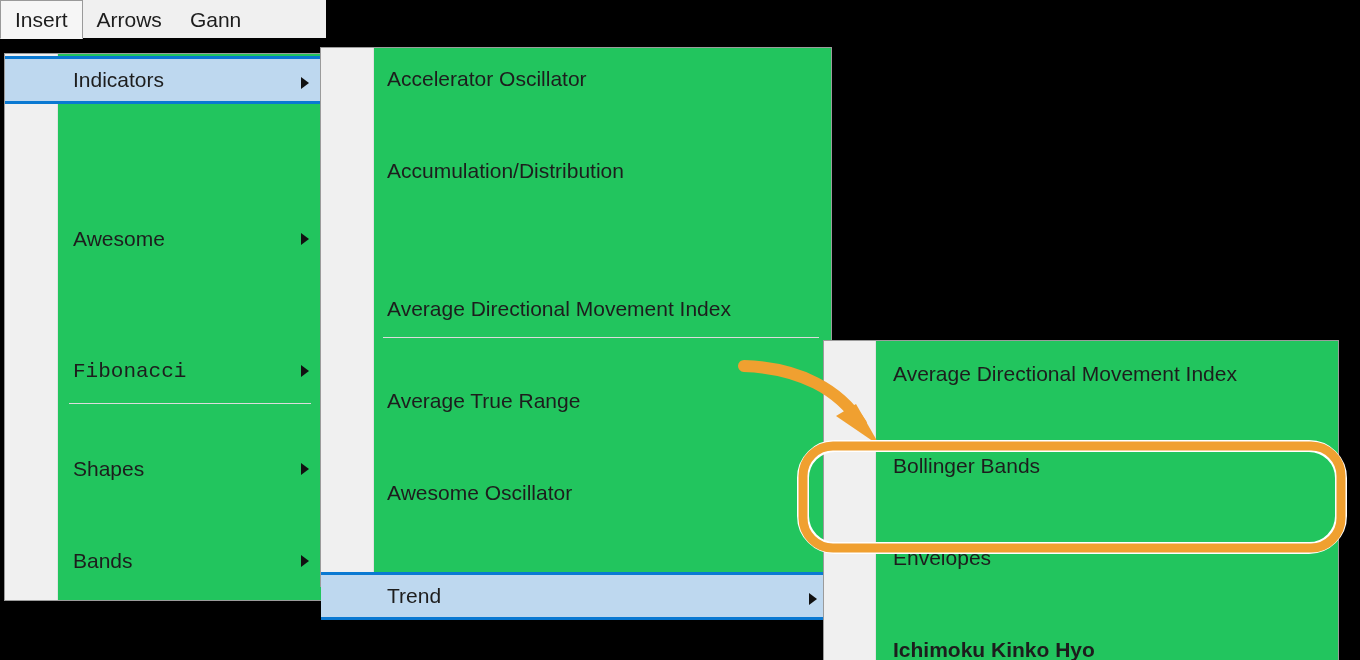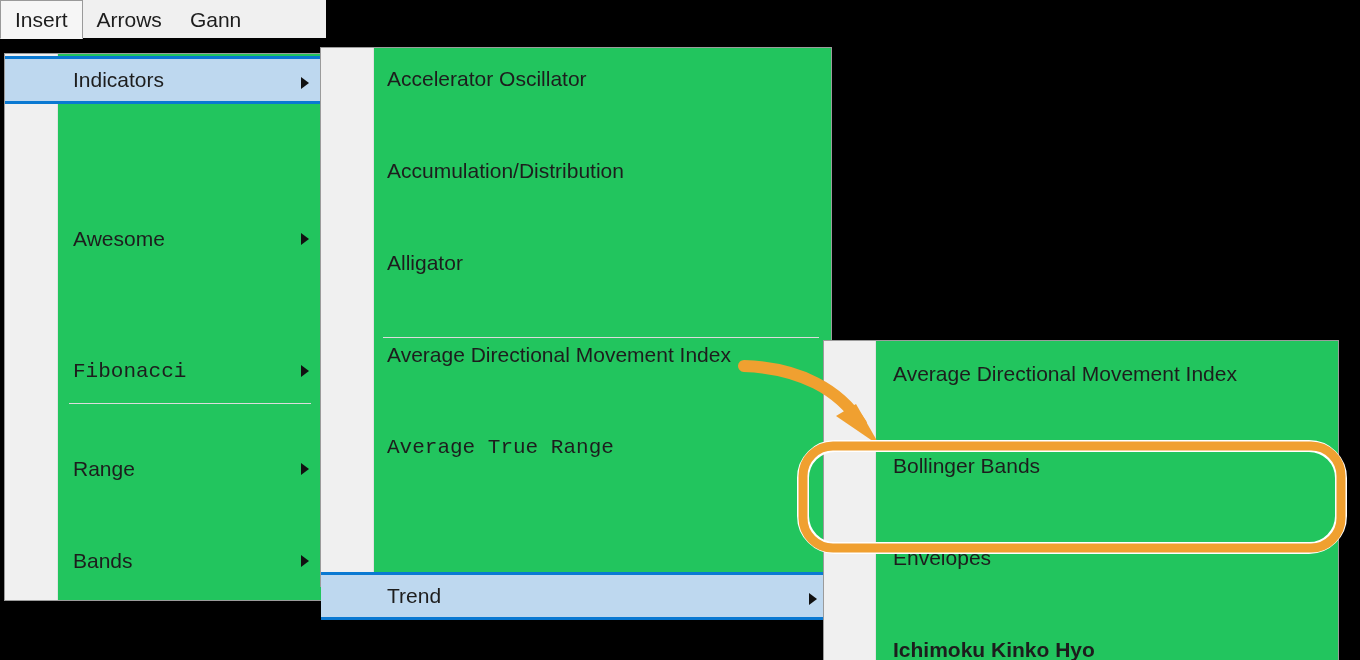--- a/index.html
+++ b/index.html
@@ -170,49 +170,49 @@
 
   <div class="menu-item" style="top:114px;">
     <span class="label">Awesome</span>
     <span class="arrow" style="top:17px;"></span>
   </div>
   <div class="menu-item" style="top:200px;font-family:Liberation Mono, monospace;">
     <span class="label">Fibonacci</span>
     <span class="arrow" style="top:17px;"></span>
   </div>
   <div class="menu-item" style="top:252px;">
-    <span class="label">Range</span>
+    <span class="label">Shapes</span>
     <span class="arrow" style="top:17px;"></span>
   </div>
   <div class="menu-item" style="top:298px;">
     <span class="label">Bands</span>
     <span class="arrow" style="top:17px;"></span>
   </div>
 
   <div class="separator" style="left:64px;right:14px;top:349px;"></div>
 
 </div>
 
 <div class="menu" id="menu-indicators">
   <div class="gutter"></div>
 
   <div class="menu-item" style="top:8px;">
     <span class="label">Accelerator Oscillator</span>
   </div>
   <div class="menu-item" style="top:54px;">
     <span class="label">Accumulation/Distribution</span>
   </div>
-  <div class="menu-item" style="top:100px;">
-    <span class="label">Alligator</span>
-  </div>
   <div class="menu-item" style="top:146px;">
     <span class="label">Average Directional Movement Index</span>
   </div>
-  <div class="menu-item" style="top:192px;font-family:Liberation Mono, monospace;">
+  <div class="menu-item" style="top:192px;">
     <span class="label">Average True Range</span>
+  </div>
+  <div class="menu-item" style="top:238px;">
+    <span class="label">Awesome Oscillator</span>
   </div>
 
   <div class="separator" style="left:62px;right:12px;top:289px;"></div>
 
   <div class="menu-item highlight" style="top:294px;height:48px;text-align:center;">
     <span class="label">Trend</span>
     <span class="arrow" style="top:18px;"></span>
   </div>
 
 </div>

